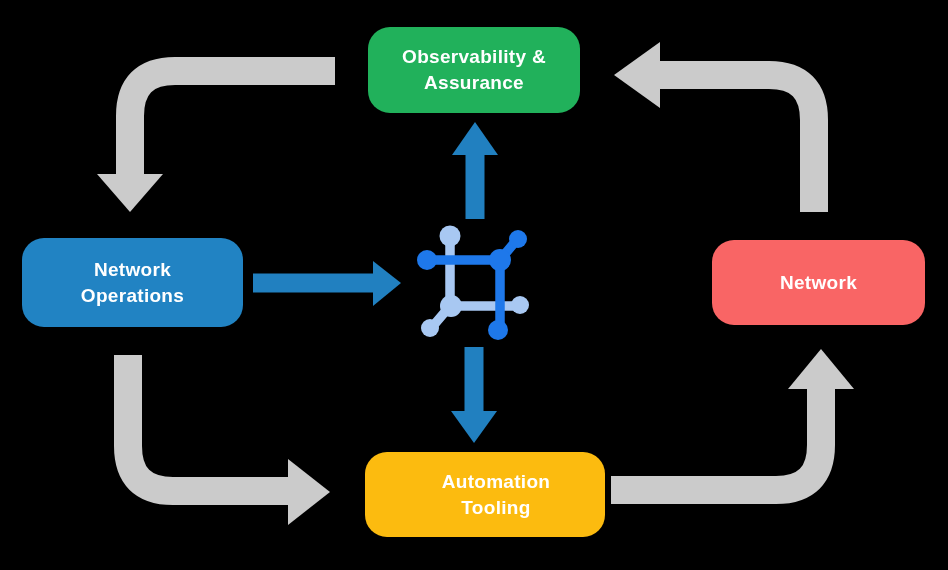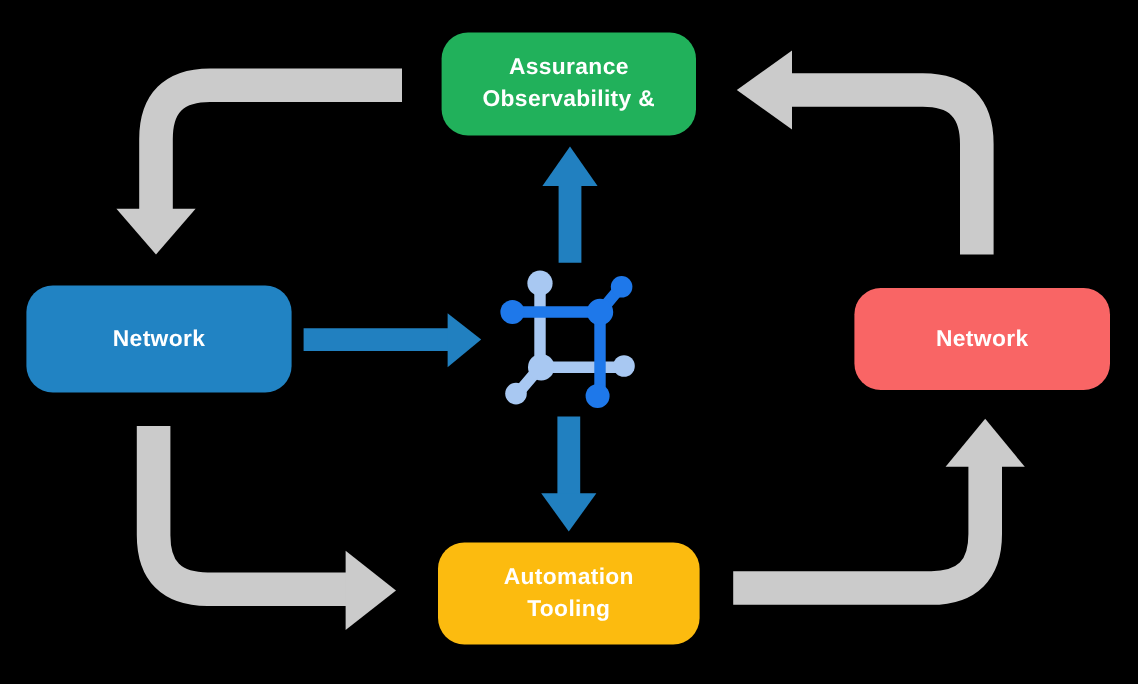--- a/index.html
+++ b/index.html
@@ -21,21 +21,21 @@
     color:#fff;
     font-size:19px;
     font-weight:600;
     letter-spacing:0.3px;
     line-height:26px;
     text-align:center;
   }
   .node-observability{left:368px;top:27px;width:212px;height:86px;}
   .node-operations{left:22px;top:238px;width:221px;height:89px;}
   .node-infrastructure{left:712px;top:240px;width:213px;height:85px;}
-  .node-tooling{left:365px;top:452px;width:218px;height:85px;}
+  .node-tooling{left:365px;top:452px;width:218px;height:85px;padding-left:22px;}
 </style>
 </head>
 <body>
 
 <div class="canvas">
 
   <svg class="layer" width="948" height="570" viewBox="0 0 948 570">
 
     <g>
       <path d="M 335 71 L 175 71 Q 130 71 130 116 L 130 176" fill="none" stroke-width="28" stroke="#CBCBCB"></path>
@@ -88,26 +88,27 @@
         <path d="M 500 260 L 515 242" fill="none" stroke-width="9.5" stroke="#1E78EA"></path>
         <circle cx="427" cy="260" r="10" fill="#1E78EA"></circle>
         <circle cx="500" cy="260" r="11" fill="#1E78EA"></circle>
         <circle cx="518" cy="239" r="9" fill="#1E78EA"></circle>
         <circle cx="498" cy="330" r="10" fill="#1E78EA"></circle>
       </g>
     </g>
   </svg>
 
   <div class="node node-observability" style="background: rgb(33, 177, 91);">
+    <span>Observability &amp;</span>
     <span>Assurance</span>
-    <span>Observability &amp;</span>
   </div>
 
   <div class="node node-operations" style="background: rgb(33, 131, 195);">
     <span>Network</span>
+    <span>Operations</span>
   </div>
 
   <div class="node node-infrastructure" style="background: rgb(249, 101, 101);">
     <span>Network</span>
   </div>
 
   <div class="node node-tooling" style="background: rgb(252, 187, 15);">
     <span>Automation</span>
     <span>Tooling</span>
   </div>

